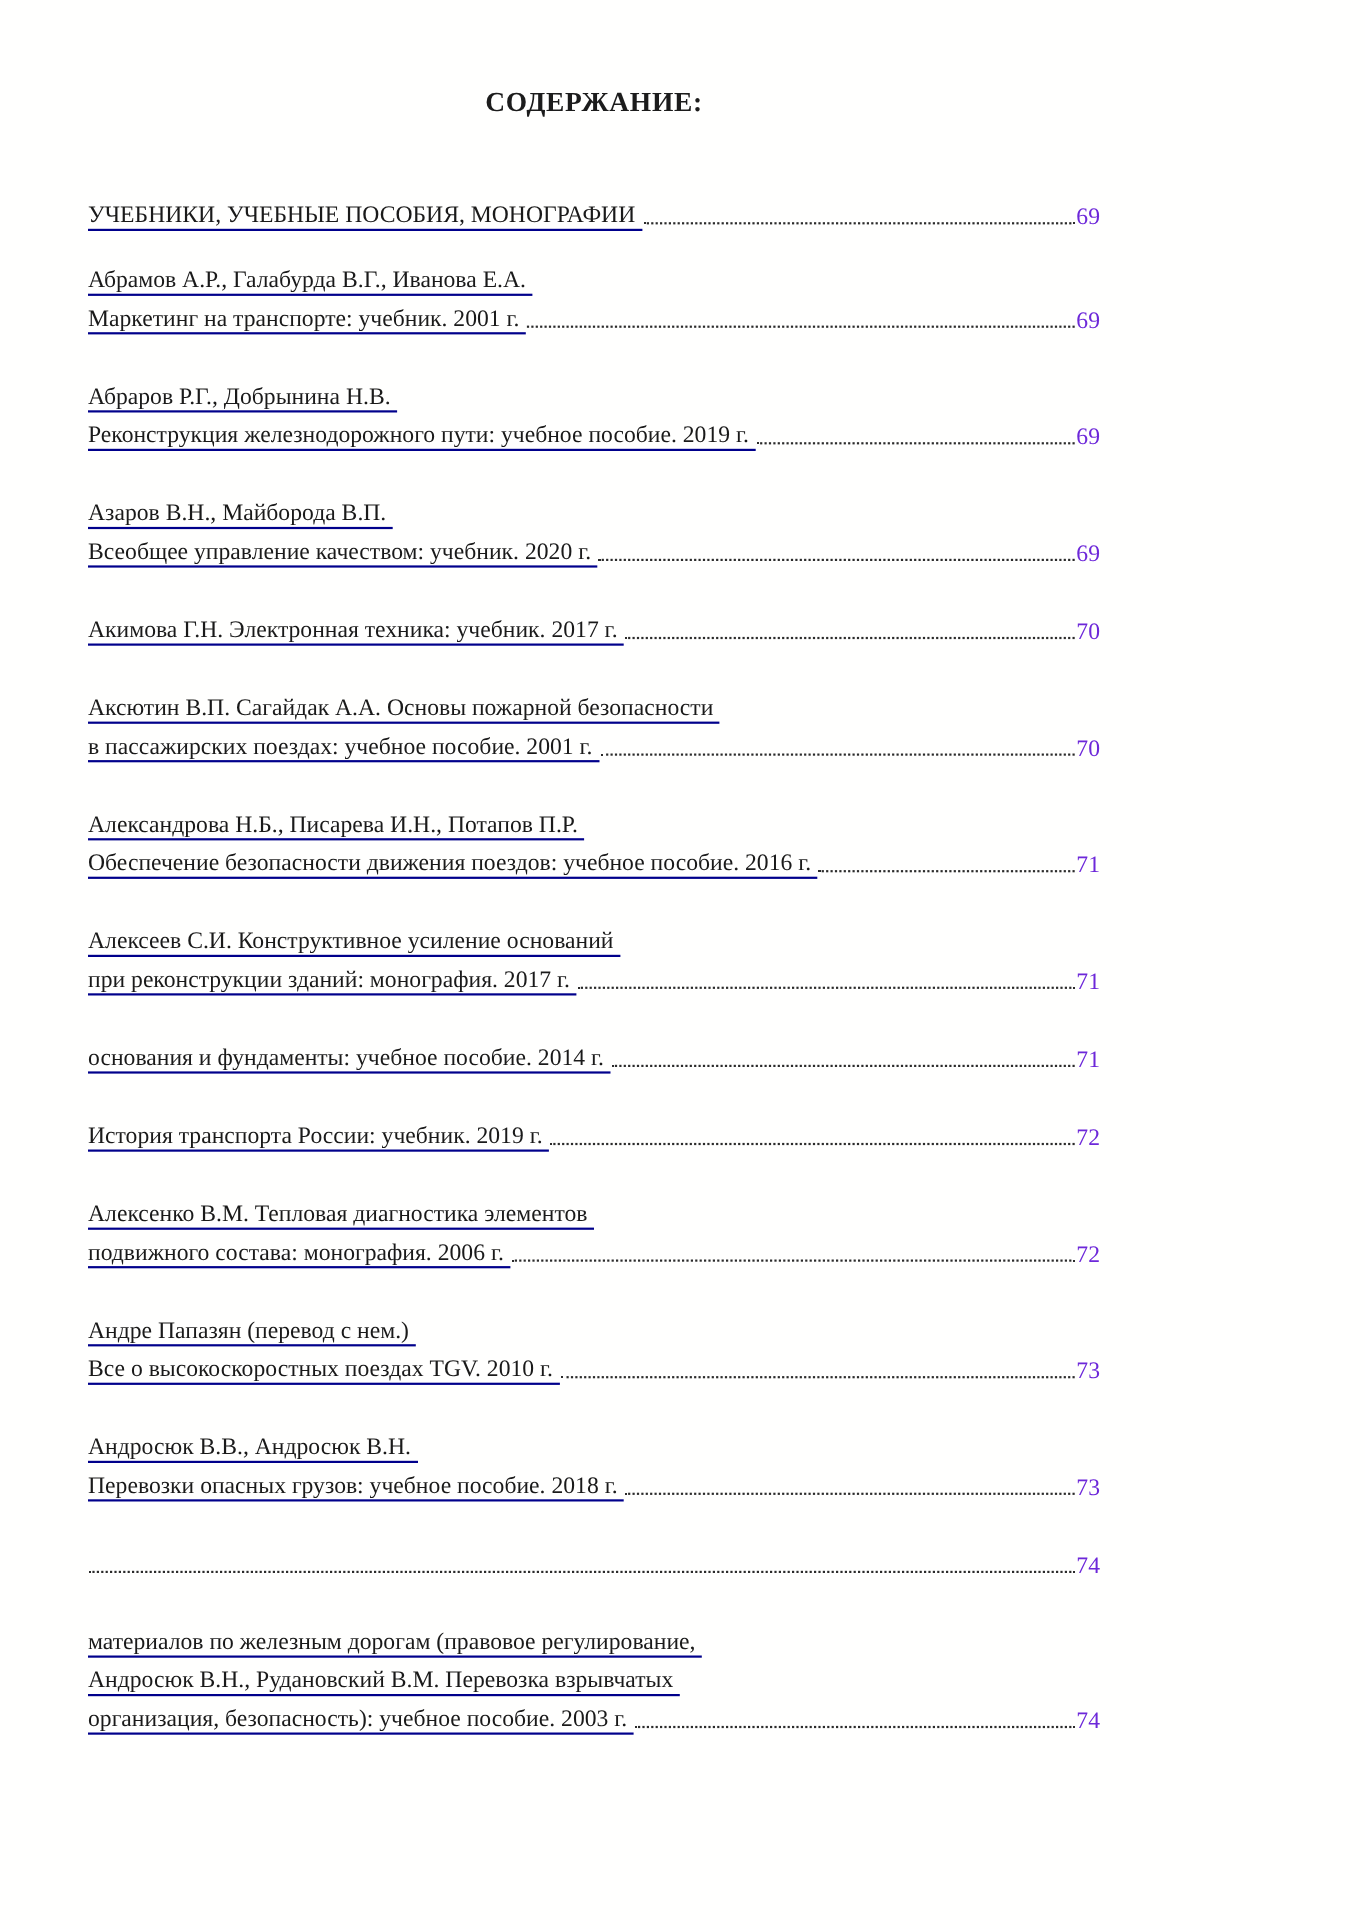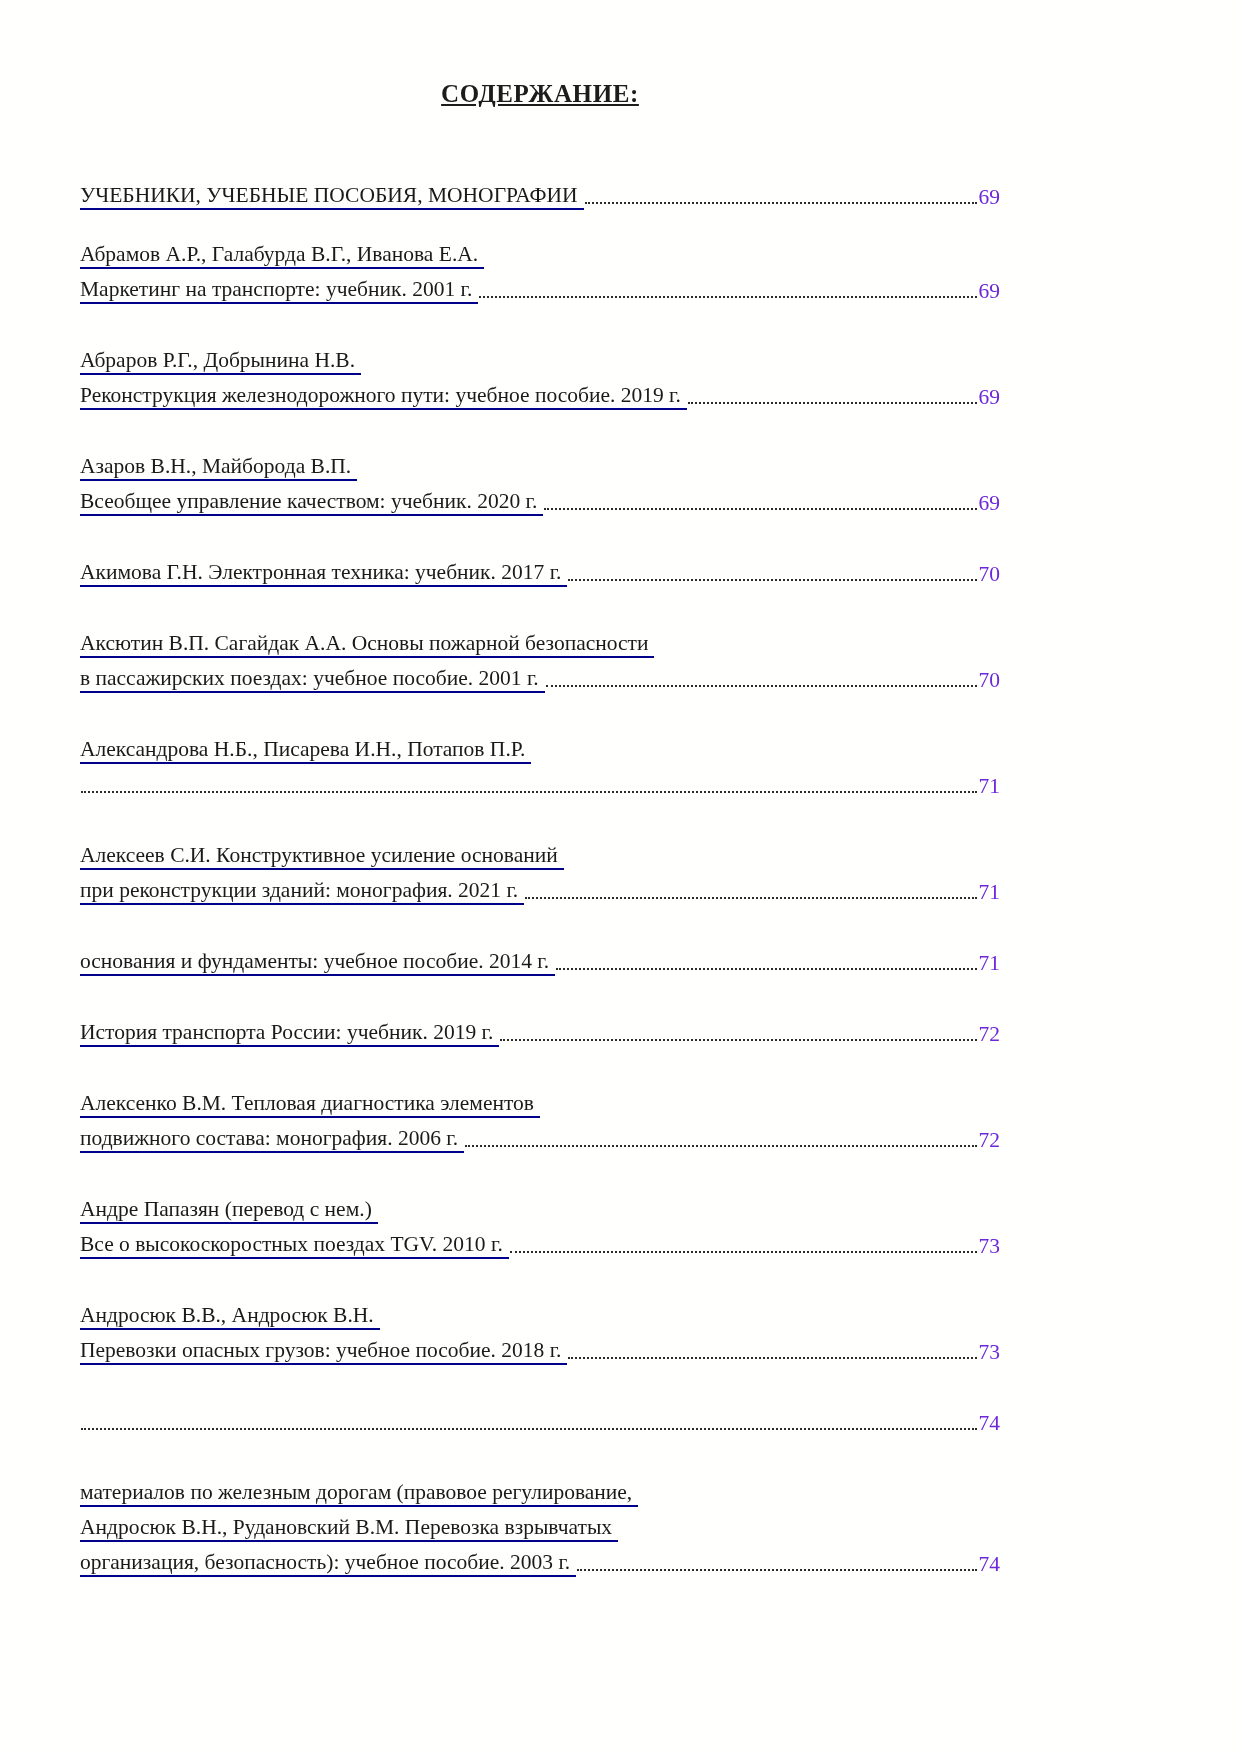--- a/index.html
+++ b/index.html
@@ -23,21 +23,20 @@
     font-size: 21.5px;
   }
   .doc-title {
     font-size: 25px;
     line-height: 36px;
     font-weight: bold;
     text-align: center;
     letter-spacing: 0.6px;
     margin: 0 0 63px 0;
     color: #1c1c1c;
-    text-decoration: underline;
   }
   .block {
     margin-bottom: 36px;
   }
   .heading-block {
     margin-bottom: 24px;
   }
   .toc-line {
     display: flex;
     align-items: flex-end;
@@ -125,30 +124,31 @@
             <span class="toc-link">в пассажирских поездах: учебное пособие. 2001 г.</span>
             <span class="dots"></span>
             <span class="pagenum">70</span>
           </div>
         </div>
         <div class="block">
           <div class="toc-line">
             <span class="toc-link">Александрова Н.Б., Писарева И.Н., Потапов П.Р.</span>
           </div>
           <div class="toc-line">
+            <span class="toc-link">Обеспечение безопасности движения поездов: учебное пособие. 2016 г.</span>
             <span class="dots"></span>
             <span class="pagenum">71</span>
           </div>
         </div>
         <div class="block">
           <div class="toc-line">
             <span class="toc-link">Алексеев С.И. Конструктивное усиление оснований</span>
           </div>
           <div class="toc-line">
-            <span class="toc-link">при реконструкции зданий: монография. 2021 г.</span>
+            <span class="toc-link">при реконструкции зданий: монография. 2017 г.</span>
             <span class="dots"></span>
             <span class="pagenum">71</span>
           </div>
         </div>
         <div class="block">
           <div class="toc-line">
             <span class="toc-link">основания и фундаменты: учебное пособие. 2014 г.</span>
             <span class="dots"></span>
             <span class="pagenum">71</span>
           </div>

